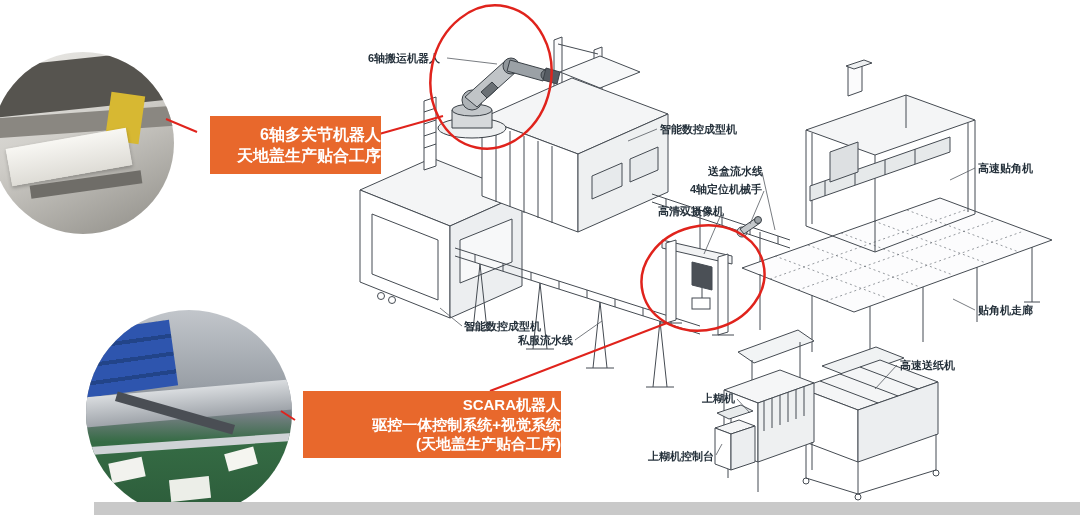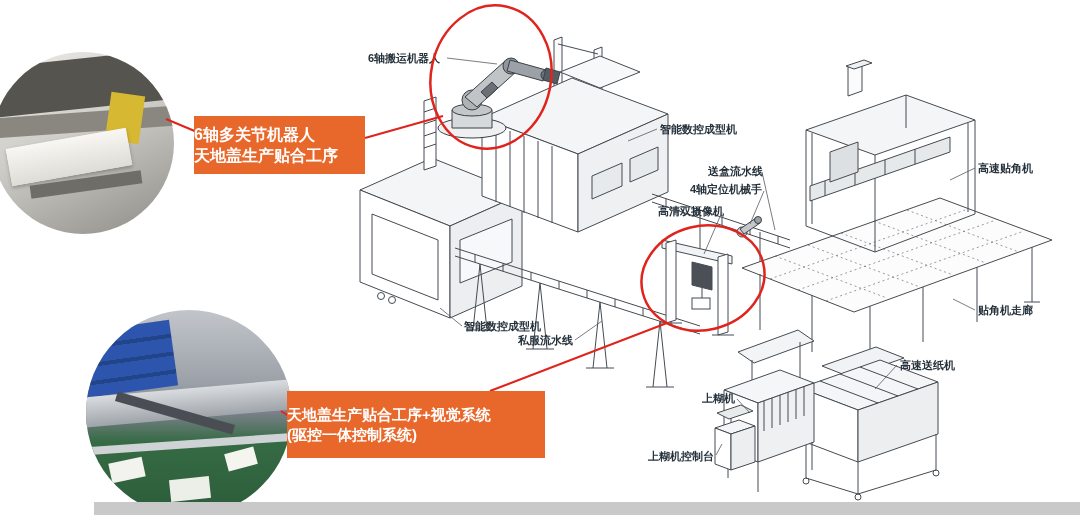--- a/index.html
+++ b/index.html
@@ -22,22 +22,22 @@
   .p2-bg { inset:0; background:linear-gradient(180deg,#c2c6cb 0%,#9aa0a7 36%,#7a8088 50%,#356b44 64%,#2c5c3a 100%); }
   .p2-crates { left:-6px; top:16px; width:94px; height:66px; background:repeating-linear-gradient(180deg,#2e55ae 0 14px,#224489 14px 18px); transform:rotate(-8deg); }
   .p2-machine-bar { left:-8px; top:78px; width:230px; height:30px; background:linear-gradient(#d9dcdf,#9fa4aa); transform:rotate(-5deg); }
   .p2-arm { left:28px; top:98px; width:122px; height:10px; background:#4a4e54; transform:rotate(16deg); }
   .p2-rail { left:-6px; top:130px; width:222px; height:8px; background:#cfd3d6; transform:rotate(-4deg); }
   .p2-item1 { left:24px; top:150px; width:34px; height:20px; background:#f2f2ee; transform:rotate(-12deg); }
   .p2-item2 { left:84px; top:168px; width:40px; height:22px; background:#eceee8; transform:rotate(-6deg); }
   .p2-item3 { left:140px; top:140px; width:30px; height:18px; background:#f5f5f0; transform:rotate(-15deg); }
 
   
-  .callout { position:absolute; background:var(--callout-bg,#E8682C); color:#fff; text-align:left;
-             display:flex; flex-direction:column; justify-content:center; font-weight:bold; line-height:1.32; z-index:6; }
+  .callout { position:absolute; background:var(--callout-bg,#E8682C); color:#fff; text-align:right;
+             display:flex; flex-direction:column; justify-content:center; font-weight:bold; line-height:1.32; z-index:6;margin-left:16px; }
   .callout-1 { left:194px; top:116px; width:171px; height:58px; font-size:16px; }
   .callout-2 { left:287px; top:391px; width:258px; height:67px; font-size:15px; }
 
   .red-stroke { stroke:var(--highlight,#E0231C); fill:none; }
 
   .bottom-bar { position:absolute; left:94px; top:502px; width:986px; height:13px; background:var(--footer-bar,#C9C9C9); z-index:5; }
 </style>
 </head>
 <body>
 
@@ -283,18 +283,19 @@
     <line class="red-stroke" x1="365" y1="138" x2="443" y2="116" stroke-width="2"></line>
     <line class="red-stroke" x1="281" y1="411" x2="295" y2="420" stroke-width="2"></line>
     <line class="red-stroke" x1="490" y1="391" x2="667" y2="323" stroke-width="2"></line>
   </svg>
 
   <div class="callout callout-1">
     <div>6轴多关节机器人</div>
     <div>天地盖生产贴合工序</div>
   </div>
   <div class="callout callout-2">
-    <div>天地盖生产贴合工序+视觉系统</div>
-    <div>(驱控一体控制系统)</div>
+    <div>SCARA机器人</div>
+    <div>驱控一体控制系统+视觉系统</div>
+    <div>(天地盖生产贴合工序)</div>
   </div>
 
   <div class="bottom-bar"></div>
 </div>
 
 </body></html>

